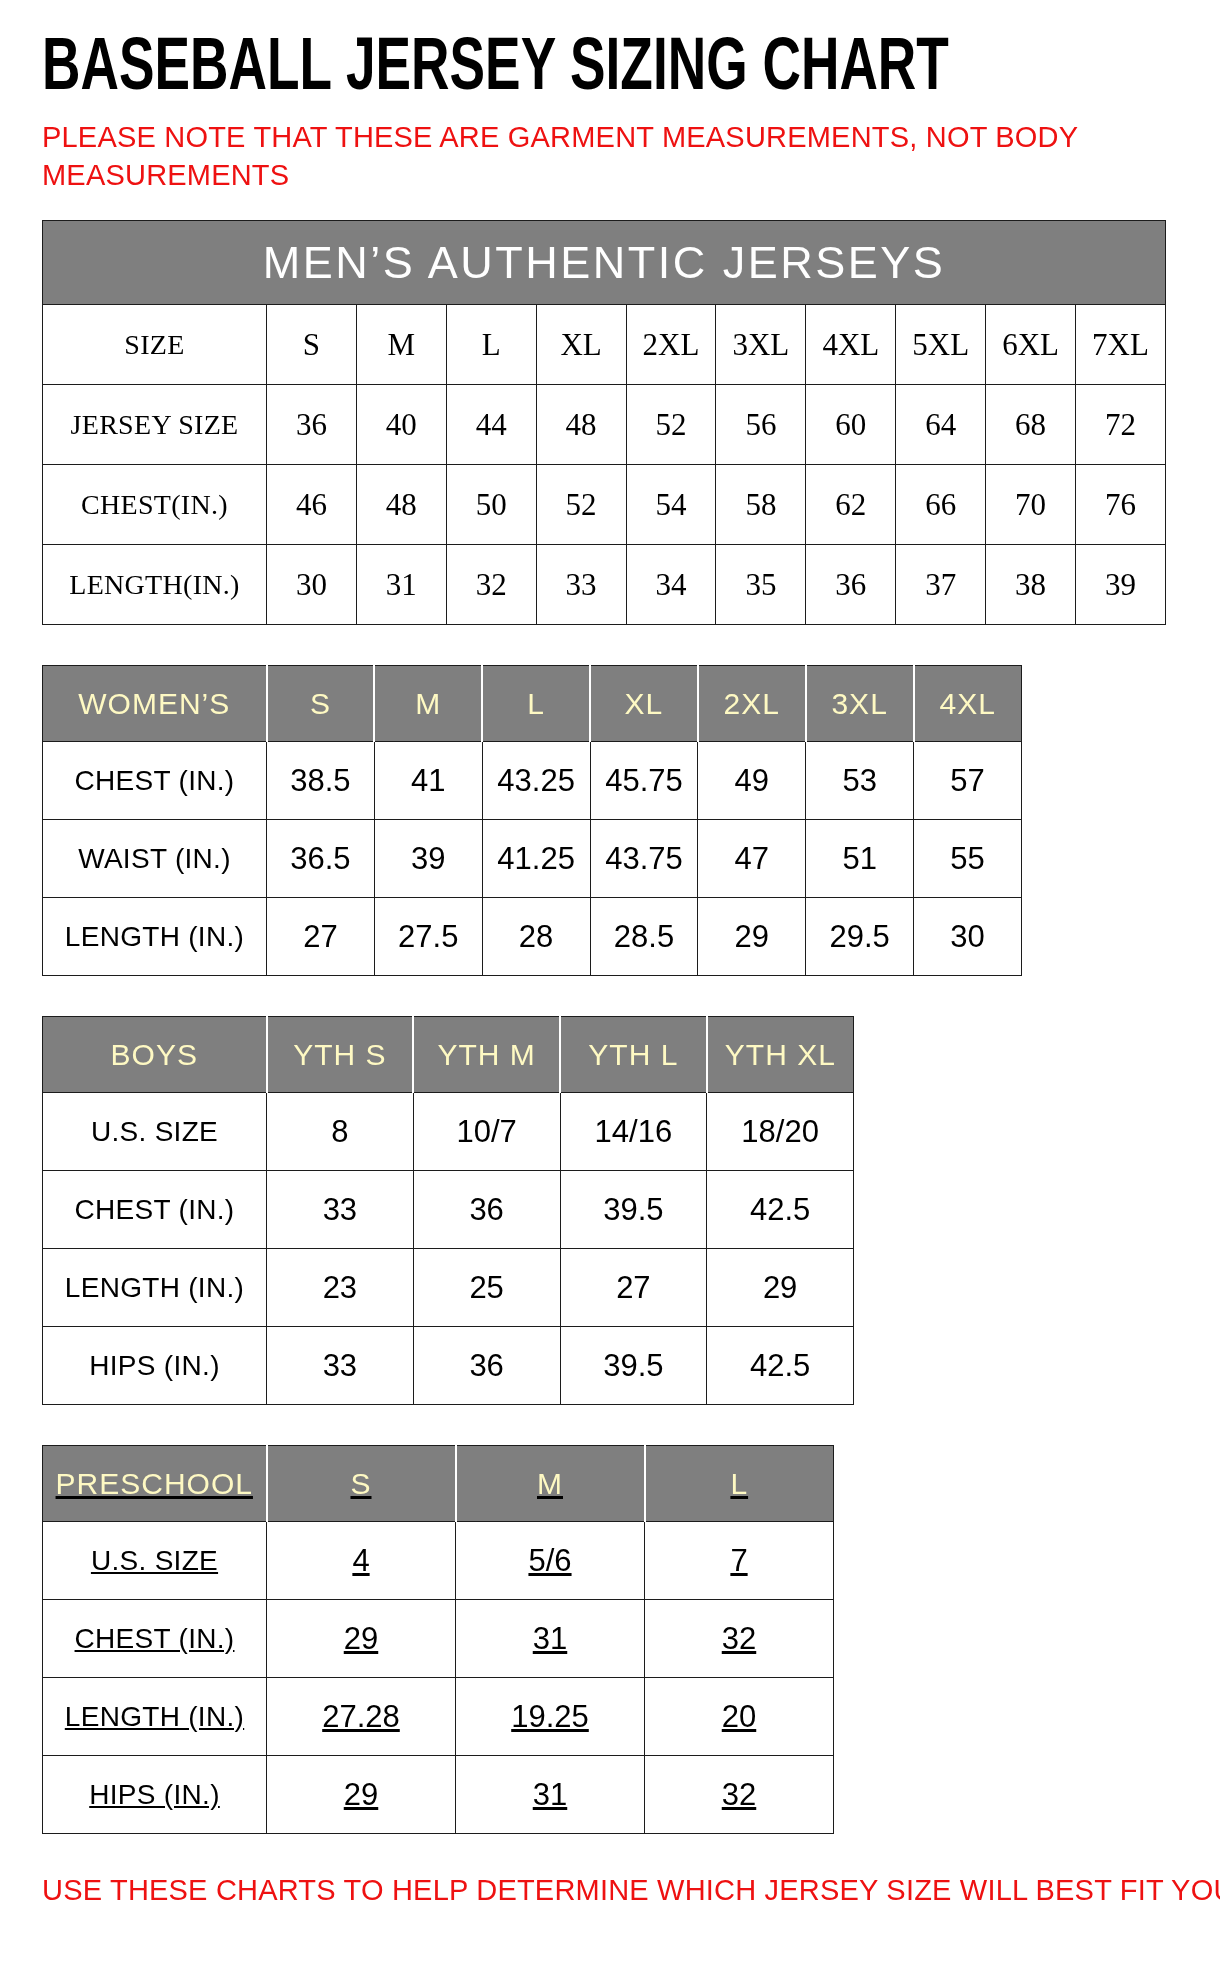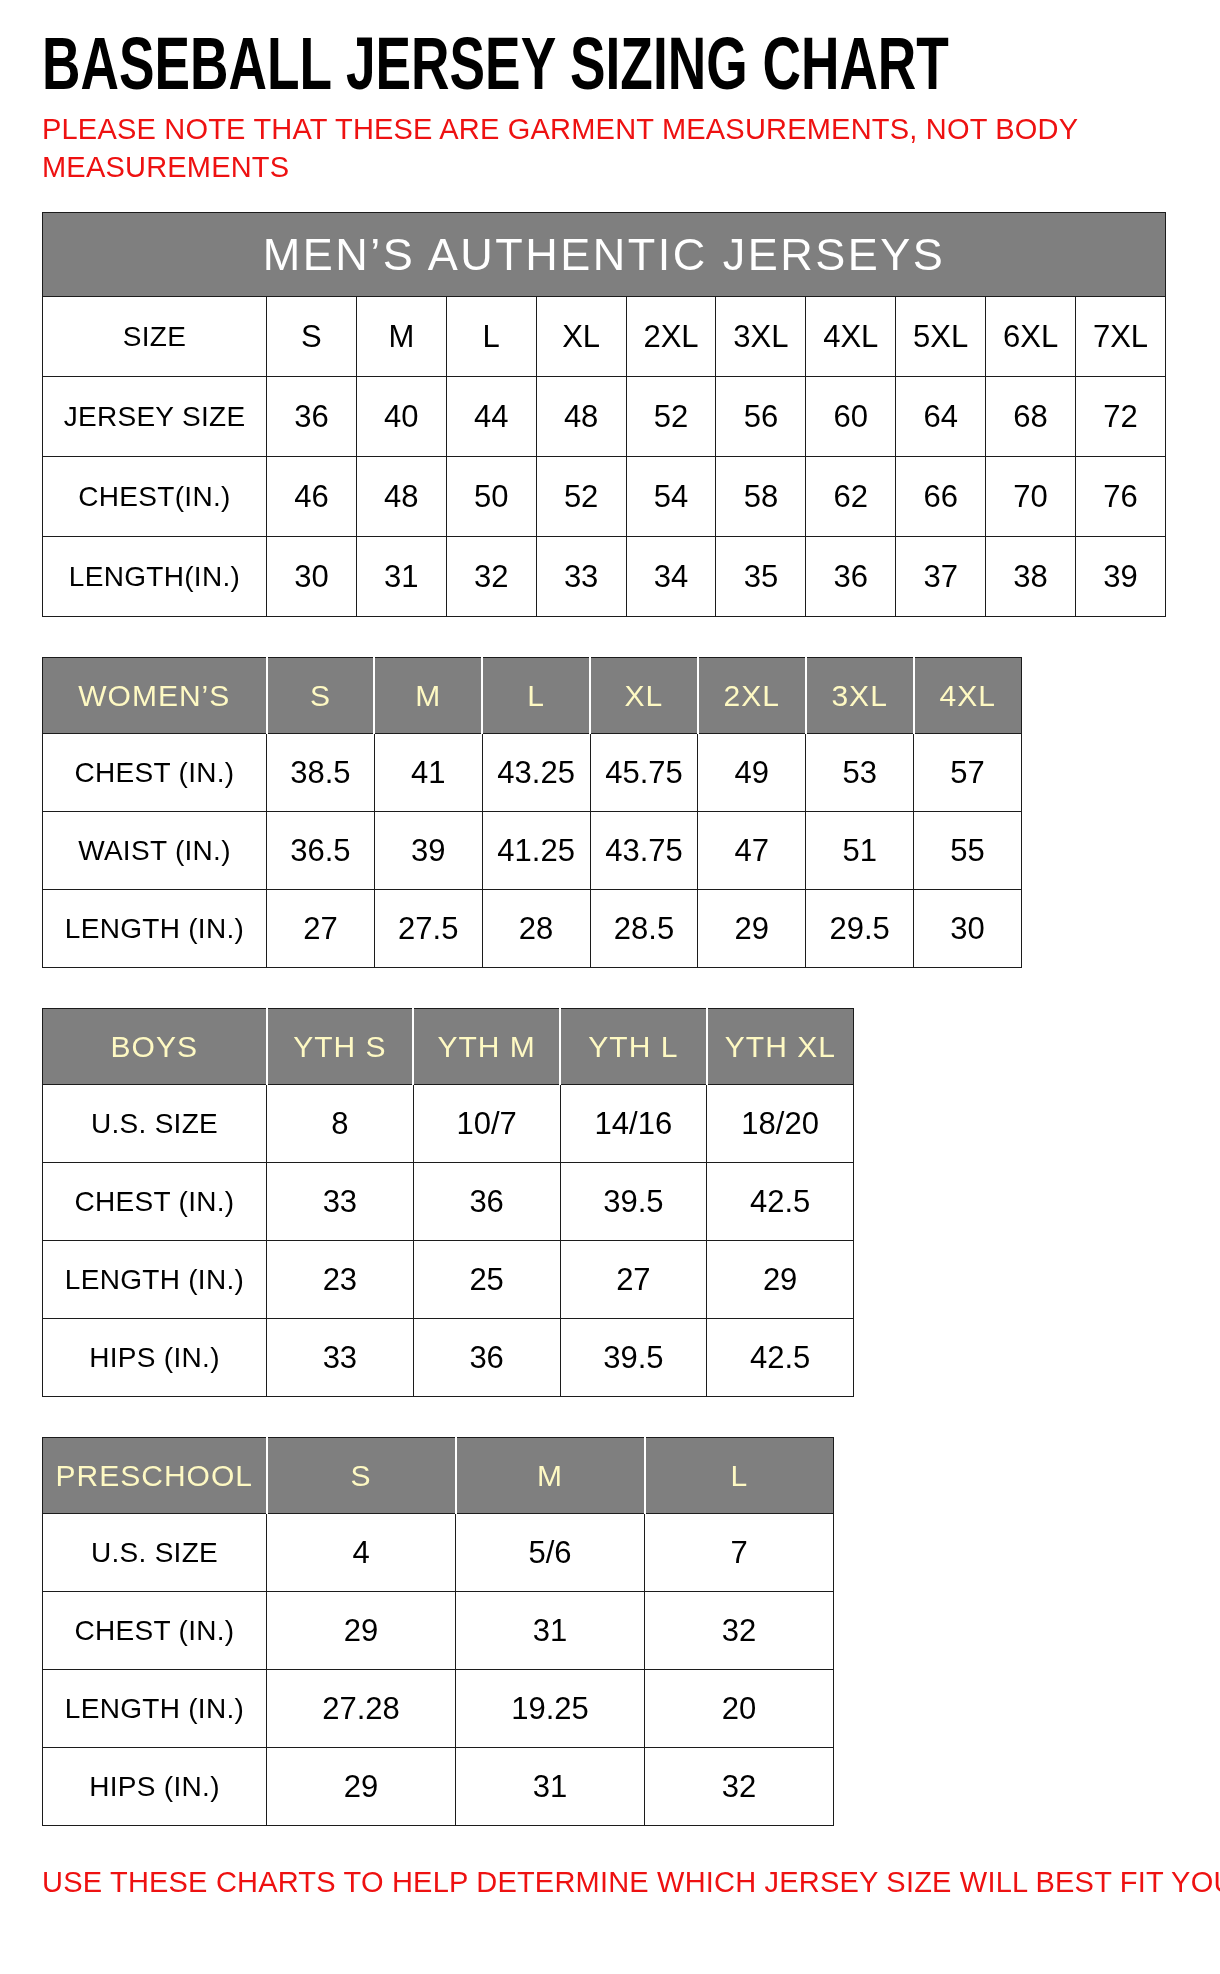--- a/index.html
+++ b/index.html
@@ -25,32 +25,32 @@
     transform:scaleX(0.72);
     transform-origin:0 50%;
     letter-spacing:0;
     margin-bottom:2px;
   }
   .note{
     color:var(--accent-red);
     font-size:29px;
     line-height:38px;
     max-width:1080px;
-    margin:6px 0 26px;
+    margin:14px 0 26px;
     letter-spacing:0.2px;
   }
   table{
     border-collapse:collapse;
     table-layout:fixed;
     margin:0 0 40px;
   }
   .t-mens{width:1124px;}
   .t-womens{width:980px;}
   .t-boys{width:812px;}
-  .t-preschool{width:792px;}
+  .t-preschool{width:792px;text-decoration:underline;}
   col.c-label{width:224px;}
   td,th{
     border:1px solid var(--border-black);
     text-align:center;
     vertical-align:middle;
     font-weight:400;
   }
   th.bar{
     background:var(--header-gray);
     color:#fff;
@@ -64,21 +64,21 @@
     font-size:30px;
     letter-spacing:1px;
     height:76px;
   }
   tr.gray th + th{border-left:2px solid #fff;}
   td{
     font-size:31px;
     height:78px;
     padding:2px;
   }
-  .t-mens td{height:80px;}
+  .t-mens td{height:80px;font-family:Liberation Serif, serif;}
   td.label{
     font-size:28px;
     white-space:pre-line;
     letter-spacing:0.3px;
   }
   .footer{
     color:var(--accent-red);
     font-size:29px;
     margin-top:16px;
     letter-spacing:0.2px;

